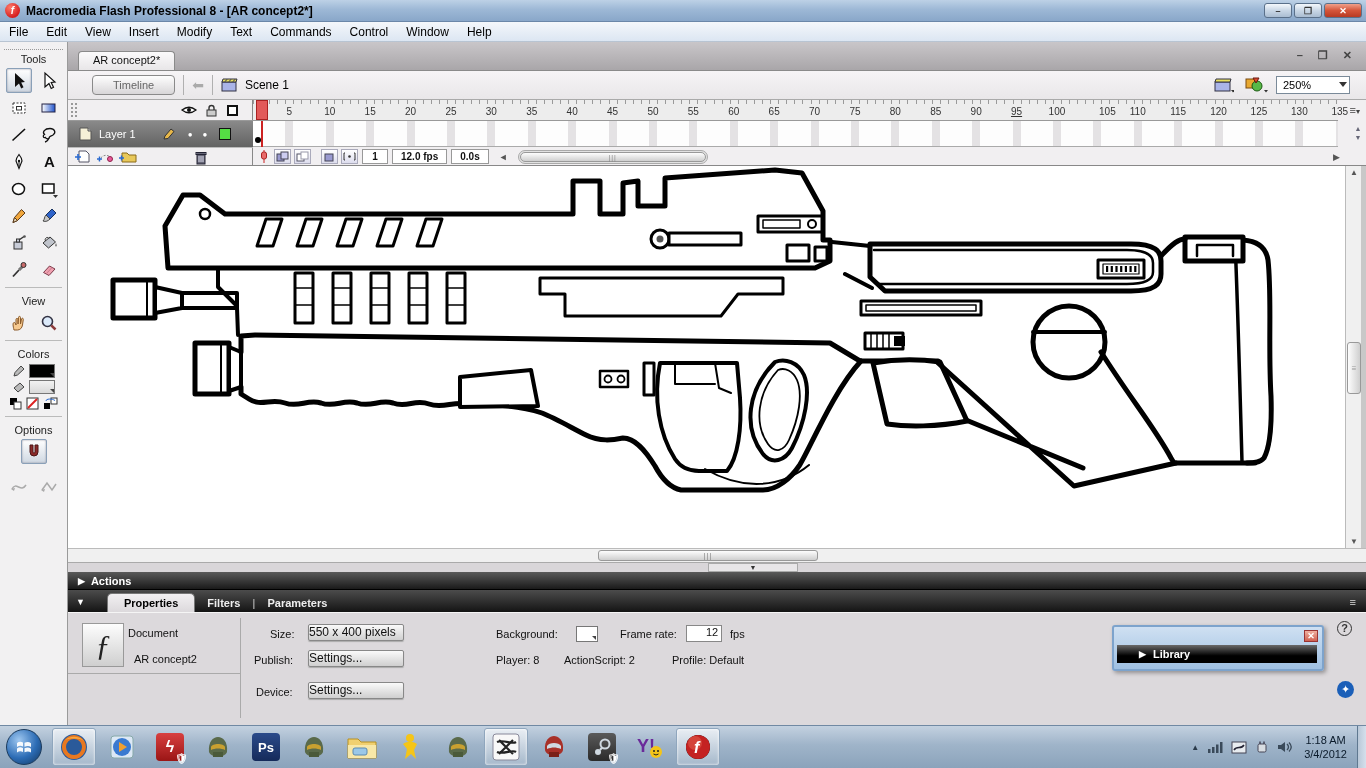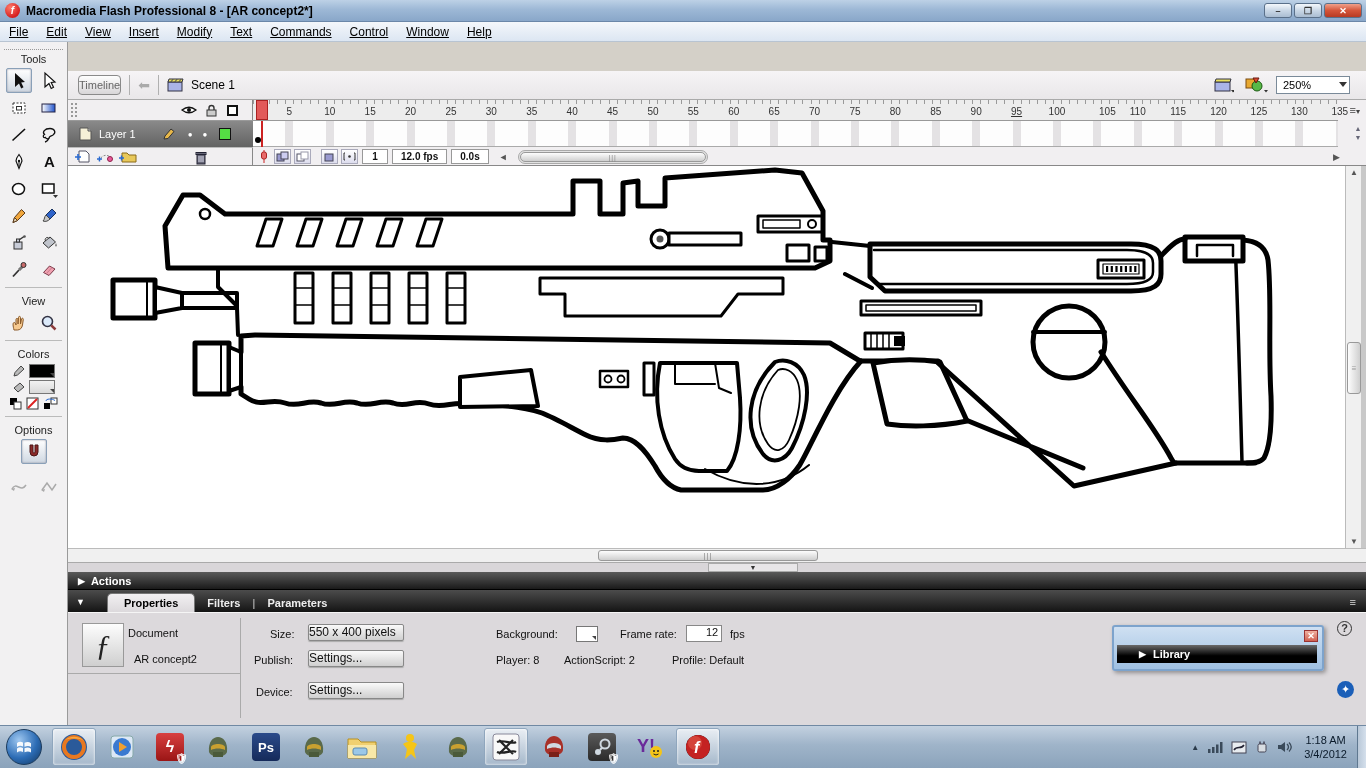--- a/index.html
+++ b/index.html
@@ -9,21 +9,21 @@
 
   
   #titlebar{left:0;top:0;width:1366px;height:22px;background:linear-gradient(#bdd1e6,#9db8d6 45%,#89a7c9);border-bottom:1px solid #6b87a8;display:flex;align-items:center;color:#000;font-size:12px;font-weight:bold;}
   #flash-app-icon{width:15px;height:15px;margin:0 6px 0 5px;border-radius:50%;background:radial-gradient(circle at 35% 30%,#ff7a6a,#d61f1f 70%);color:#fff;font-size:10px;font-weight:bold;display:flex;align-items:center;justify-content:center;font-style:italic;}
   .winbtn{width:28px;height:15px;border:1px solid #5a708a;border-radius:3px;margin-left:2px;background:linear-gradient(#f4f8fc,#c9d7e6 50%,#aabdd2);display:flex;align-items:center;justify-content:center;font-size:9px;color:#333;font-weight:bold;}
   .winbtn.close{background:linear-gradient(#f0a08a,#d4553a 50%,#b83a22);color:#fff;width:38px;}
   #winbtns{margin-left:auto;margin-right:4px;display:flex;}
 
   
   #menubar{left:0;top:22px;width:1366px;height:20px;background:linear-gradient(#f4f7fb,#dce6f2);border-bottom:1px solid #b8c4d2;display:flex;align-items:center;font-size:12px;}
-  .menu-item{padding:20px 9px;color:#000;cursor:default;text-decoration:underline;}
+  .menu-item{padding:20px 9px;color:#000;cursor:default;}
 
   
   #tools{left:0;top:42px;width:68px;height:683px;background:#f2f1f2;border-right:1px solid #9a9a9a;font-size:11px;}
   #tools .grip{height:8px;border-bottom:1px dotted #999;margin:0 4px;}
   .tsec{color:#222;text-align:center;font-size:11px;padding:3px 0 2px;}
   .tgrid{display:flex;flex-wrap:wrap;justify-content:center;}
   .tbtn{width:26px;height:25px;margin:1px 2px;display:flex;align-items:center;justify-content:center;border:1px solid transparent;border-radius:2px;}
   .tbtn.sel{border:1px solid #8aa0b8;background:linear-gradient(#fff,#cfd8e2);box-shadow:inset 0 0 2px #889;}
   .tdiv{height:1px;background:#bbb;margin:4px 5px;}
   .swatchrow{display:flex;align-items:center;justify-content:center;margin:2px 0;}
@@ -31,21 +31,21 @@
   .swatch.fill{background:linear-gradient(#f2f2f2,#d9d9d9);}
   .swatch .dd{position:absolute;right:0;bottom:0;width:0;height:0;border-left:4px solid transparent;border-top:4px solid #444;}
   .mini3{display:flex;justify-content:center;gap:4px;margin-top:3px;}
 
   
   #tabstrip{left:68px;top:42px;width:1298px;height:29px;background:linear-gradient(#c9c6c9,#a9a6a9);border-bottom:1px solid #8a8a8a;}
   #doctab{position:absolute;left:10px;bottom:0;height:19px;padding:2px 14px 0;background:linear-gradient(#fbfafb,#e8e6e8);border:1px solid #8a8a8a;border-bottom:none;border-radius:4px 4px 0 0;font-size:11px;color:#111;}
   #docwinbtns{position:absolute;right:8px;top:7px;font-size:11px;color:#444;letter-spacing:6px;font-weight:bold;}
 
   #tltoolbar{left:68px;top:71px;width:1298px;height:29px;background:linear-gradient(#f6f4f6,#e9e7e9);border-bottom:1px solid #aaa;display:flex;align-items:center;font-size:11px;}
-  #timeline-btn{margin-left:10px;padding:3px 0;border:1px solid #8a8a8a;border-radius:4px;background:linear-gradient(#fefefe,#d8d6d8);color:#666;}
+  #timeline-btn{margin-left:24px;padding:3px 20px;border:1px solid #8a8a8a;border-radius:4px;background:linear-gradient(#fefefe,#d8d6d8);color:#666;}
   .vsep{width:1px;height:20px;background:#b0b0b0;margin:0 8px;}
   #back-arrow{color:#aaa;font-size:14px;}
   #scene-name{font-size:12px;color:#000;margin-left:6px;}
   #tl-right{margin-left:auto;display:flex;align-items:center;margin-right:16px;}
   #zoombox{width:74px;height:18px;border:1px solid #7a8a99;background:#fff;font-size:11px;display:flex;align-items:center;padding-left:6px;position:relative;margin-left:8px;}
   #zoombox .dd{position:absolute;right:2px;top:5px;width:0;height:0;border-left:4px solid transparent;border-right:4px solid transparent;border-top:5px solid #333;}
 
   
   #tl{left:68px;top:100px;width:1298px;height:66px;background:#f1eff1;border-bottom:1px solid #888;}
   #tl-left{position:absolute;left:0;top:0;width:185px;height:66px;border-right:1px solid #888;}
@@ -313,20 +313,24 @@
         </div>
       <div class="tbtn">
           <svg width="20" height="20">
             <path d="M3,13 L8,6 L13,13 L17,7" fill="none" stroke="#aaa" stroke-width="1.5"></path>
             <path d="M2,13 l4,-1 l-1,3 z" fill="#aaa"></path>
           </svg>
         </div>
     </div>
   </div>
 
+  <div class="abs" id="tabstrip">
+    <div id="doctab">AR concept2*</div>
+    <div id="docwinbtns">–  ❐  ✕</div>
+  </div>
 
   <div class="abs" id="tltoolbar">
     <div id="timeline-btn">Timeline</div>
     <div class="vsep"></div>
     <span id="back-arrow">⬅</span>
     <div class="vsep"></div>
     <svg width="18" height="14">
         <rect x="1" y="4" width="14" height="9" fill="#aab4e8" stroke="#334"></rect>
         <path d="M1,4 L15,4 L16,1 L2,1 Z" fill="#e8e060" stroke="#334"></path>
         <path d="M4,3.7 l2,-2.4 M8,3.7 l2,-2.4 M12,3.7 l2,-2.4" stroke="#334"></path>

